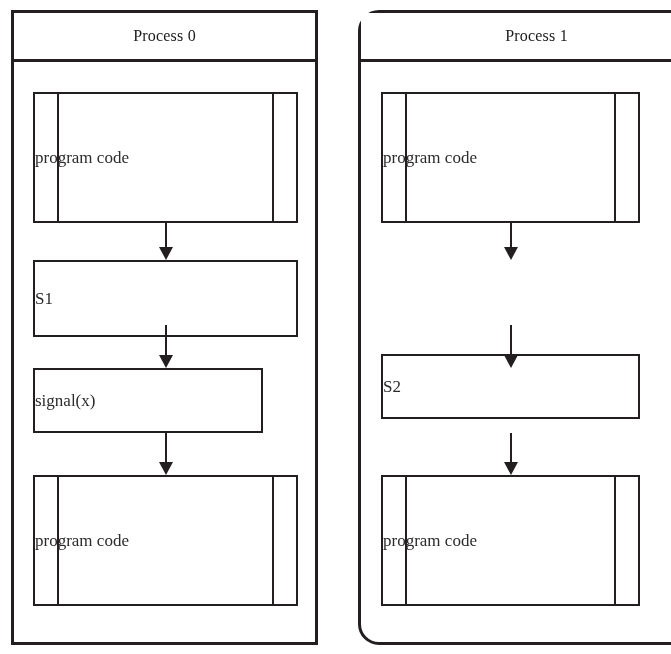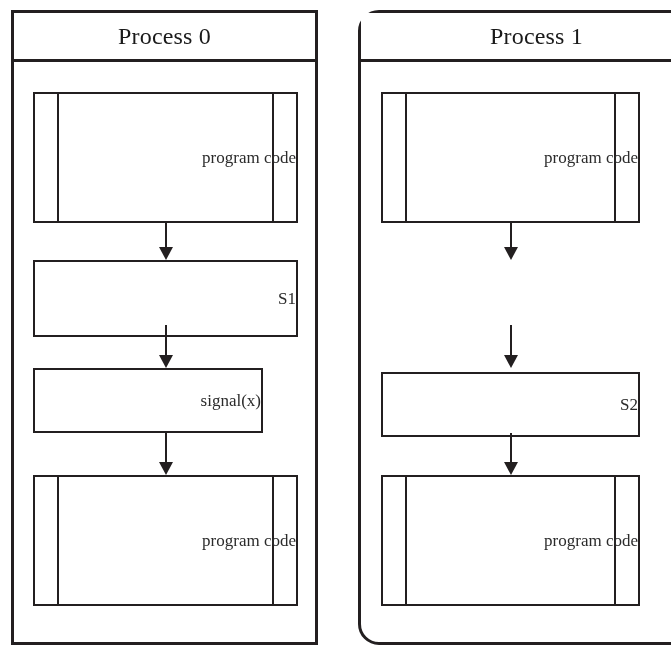--- a/index.html
+++ b/index.html
@@ -37,21 +37,21 @@
     position: absolute;
     left: 0;
     top: 0;
     right: 0;
     height: 49px;
     border-bottom: 3px solid #231f20;
     box-sizing: border-box;
     display: flex;
     align-items: center;
     justify-content: center;
-    font-size: 24px;
+    font-size: 16px;
     line-height: 1;
     letter-spacing: .2px;
     color: #1a1a1a;
     background: #ffffff;
   }
 
   .panel-body {
     position: absolute;
     left: 0;
     right: 0;
@@ -60,21 +60,21 @@
   }
 
   
   .flow-box {
     position: absolute;
     box-sizing: border-box;
     border: 2px solid #231f20;
     background: #ffffff;
     display: flex;
     align-items: center;
-    justify-content: flex-end;
+    justify-content: flex-start;
   }
   .flow-box .box-label {
     font-size: 17px;
     line-height: 1;
     color: #2b2b2b;
     white-space: nowrap;
     position: relative;
     z-index: 2;
   }
 
@@ -186,21 +186,21 @@
         <span class="shaft" style="height:24px;"></span>
         <span class="head"></span>
       </div>
 
 
       <div class="arrow" style="left:150px; top:263px; height:43px;">
         <span class="shaft" style="height:30px;"></span>
         <span class="head"></span>
       </div>
 
-      <div class="flow-box" style="left:20px; top:310px; width:259px; height:65px;padding-left:24px;">
+      <div class="flow-box" style="left:20px; top:292px; width:259px; height:65px;">
         <span class="box-label">S2</span>
       </div>
 
       <div class="arrow" style="left:150px; top:371px; height:42px;">
         <span class="shaft" style="height:29px;"></span>
         <span class="head"></span>
       </div>
 
       <div class="flow-box code-box" style="left:20px; top:413px; width:259px; height:131px;">
         <span class="rule rule-left"></span>

